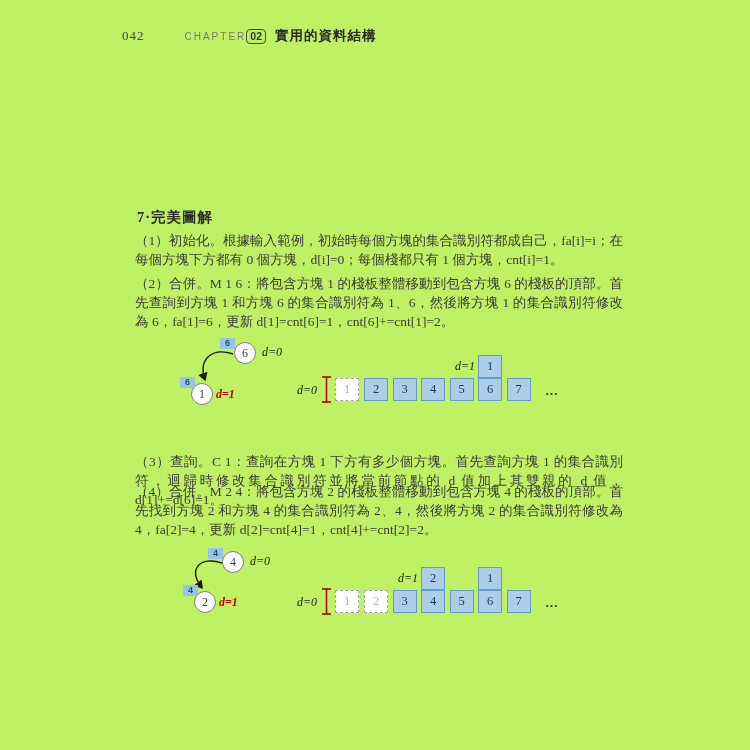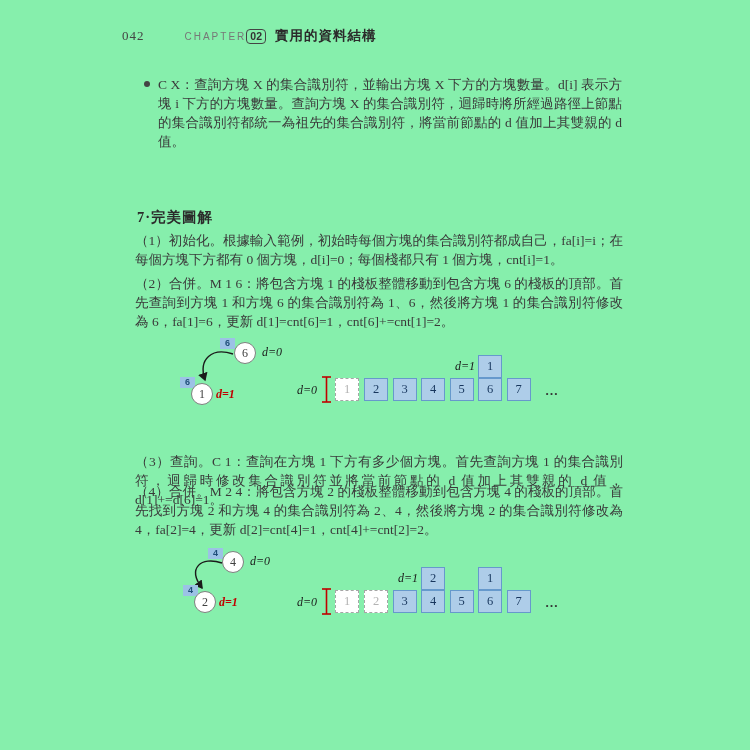--- a/index.html
+++ b/index.html
@@ -1,16 +1,16 @@
 <!DOCTYPE html>
 <html><head>
 <meta charset="utf-8">
 <style>
   html,body{margin:0;padding:0;background:#e8e8e8;}
-  .page{position:relative;width:750px;height:750px;background:#86efac;overflow:hidden;
+  .page{position:relative;width:750px;height:750px;background:#bef264;overflow:hidden;
         font-family:"Liberation Serif","DejaVu Serif",serif;color:#333;}
   
   .hdr{position:absolute;top:27px;left:122px;display:flex;align-items:center;}
   .hdr .pageno{font-size:13px;color:#444;letter-spacing:1px;}
   .hdr .chapter{margin-left:40px;font-size:10px;color:#777;letter-spacing:2px;
         font-family:"Liberation Sans","DejaVu Sans",sans-serif;}
   .hdr .chapnum{font-size:10.5px;font-weight:bold;color:#333;
         border:1.4px solid #444;border-radius:4px;padding:0px 3px;line-height:13px;
         font-family:"Liberation Sans","DejaVu Sans",sans-serif;}
   .hdr .title{margin-left:9px;font-size:13.5px;font-weight:bold;color:#2b2b2b;letter-spacing:1px;}
@@ -45,24 +45,20 @@
 <div class="page">
 
   <div class="hdr">
     <span class="pageno">042</span>
     <span class="chapter">CHAPTER</span>
     <span class="chapnum">02</span>
     <span class="title">實用的資料結構</span>
   </div>
 
   <div class="txt bullets">
-    <div class="bullet-item">
-      <span class="bullet-dot"></span>
-      <span>C X：查詢方塊 X 的集合識別符，並輸出方塊 X 下方的方塊數量。d[i] 表示方塊 i 下方的方塊數量。查詢方塊 X 的集合識別符，迴歸時將所經過路徑上節點的集合識別符都統一為祖先的集合識別符，將當前節點的 d 值加上其雙親的 d 值。</span>
-    </div>
   </div>
 
   <div class="txt heading">7·完美圖解</div>
 
   <div class="txt para p1">（1）初始化。根據輸入範例，初始時每個方塊的集合識別符都成自己，fa[i]=i；在每個方塊下方都有 0 個方塊，d[i]=0；每個棧都只有 1 個方塊，cnt[i]=1。</div>
   <div class="txt para p2">（2）合併。M 1 6：將包含方塊 1 的棧板整體移動到包含方塊 6 的棧板的頂部。首先查詢到方塊 1 和方塊 6 的集合識別符為 1、6，然後將方塊 1 的集合識別符修改為 6，fa[1]=6，更新 d[1]=cnt[6]=1，cnt[6]+=cnt[1]=2。</div>
 
   <div class="diagram d1">
 
     <span class="tag" style="left:220px;top:3px;">6</span>

